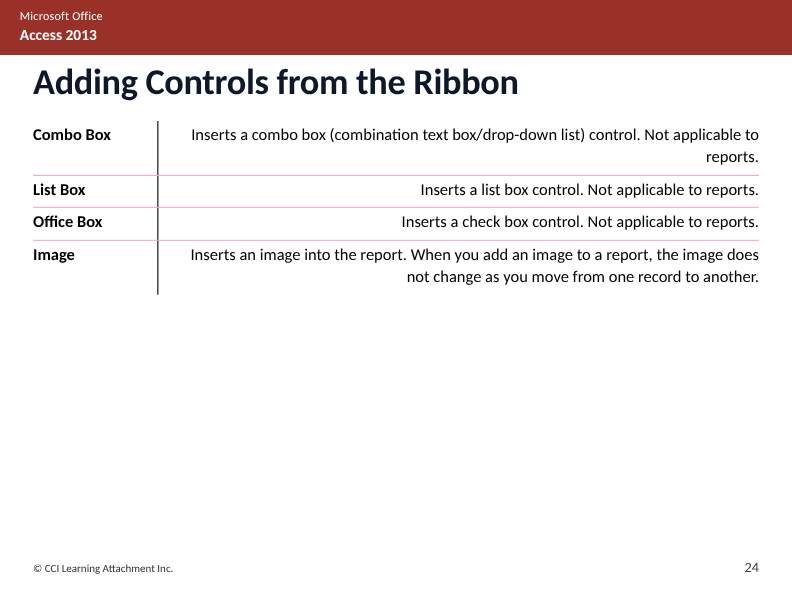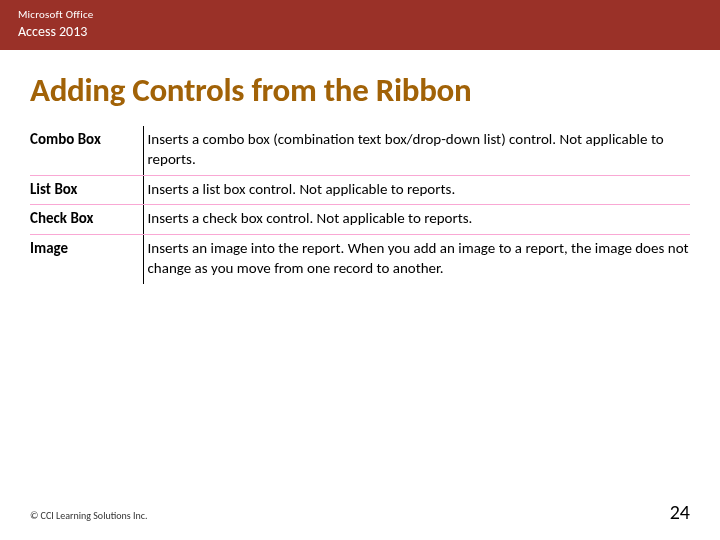--- a/index.html
+++ b/index.html
@@ -1,30 +1,30 @@
 <!DOCTYPE html>
 <html><head>
 <meta charset="utf-8">
 <style>
   * { margin: 0; padding: 0; box-sizing: border-box; }
   html, body { width: 720px; height: 540px; font-family: "Segoe UI", Calibri, Arial, sans-serif; background: #fff; color: #000; }
   .slide { width: 720px; height: 540px; position: relative; }
   .header-bar { background: #9a3128; color: #fff; padding: 8px 18px 10px 18px; }
   .header-small { font-size: 11px; font-weight: 400; letter-spacing: 0.2px; }
-  .header-product { font-size: 14px; font-weight: 400; margin-top: 2px; }
-  .title { color: #a16207; font-size: 33px; font-weight: 700; padding: 20px 30px 16px 30px; letter-spacing: -0.3px; }
+  .header-product { font-size: 14px; font-weight: 700; margin-top: 2px; }
+  .title { color: #0f172a; font-size: 33px; font-weight: 700; padding: 4px 30px 16px 30px; letter-spacing: -0.3px; }
   .content { padding: 0 30px; }
   table.controls { width: 100%; border-collapse: collapse; }
   table.controls td { vertical-align: top; font-size: 15px; line-height: 1.32; padding: 4px 0 5px 0; }
   table.controls td.term { font-weight: 700; width: 113px; border-right: 1px solid #000; padding-right: 8px; }
-  table.controls td.desc { padding-left: 4px; }
+  table.controls td.desc { padding-left: 20px; text-align: right; }
   table.controls tr.ruled td { border-bottom: 1px solid #f9a8d4; }
   .footer { position: absolute; bottom: 16px; left: 0; right: 0; padding: 0 30px; display: flex; justify-content: space-between; align-items: baseline; }
   .footer-copy { font-size: 10px; color: #333; }
-  .footer-page { color: #000000; font-size: 20px; font-weight: 400; }
+  .footer-page { color: #404040; font-size: 13px; font-weight: 400; }
 </style>
 </head>
 <body>
 
 <div class="slide">
 
   <div class="header-bar">
     <div class="header-small">Microsoft Office</div>
     <div class="header-product">Access 2013</div>
   </div>
@@ -36,29 +36,29 @@
       <tbody>
           <tr class="ruled">
         <td class="term">Combo Box</td>
         <td class="desc">Inserts a combo box (combination text box/drop-down list) control. Not applicable to reports.</td>
       </tr>
       <tr class="ruled">
         <td class="term">List Box</td>
         <td class="desc">Inserts a list box control. Not applicable to reports.</td>
       </tr>
       <tr class="ruled">
-        <td class="term">Check Box</td>
+        <td class="term">Office Box</td>
         <td class="desc">Inserts a check box control. Not applicable to reports.</td>
       </tr>
       <tr>
         <td class="term">Image</td>
         <td class="desc">Inserts an image into the report. When you add an image to a report, the image does not change as you move from one record to another.</td>
       </tr>
     </tbody>
       </table>
   </div>
 
   <div class="footer">
-    <div class="footer-copy">© CCI Learning Solutions Inc.</div>
+    <div class="footer-copy">© CCI Learning Attachment Inc.</div>
     <div class="footer-page">24</div>
   </div>
 
 </div>
 
 </body></html>

